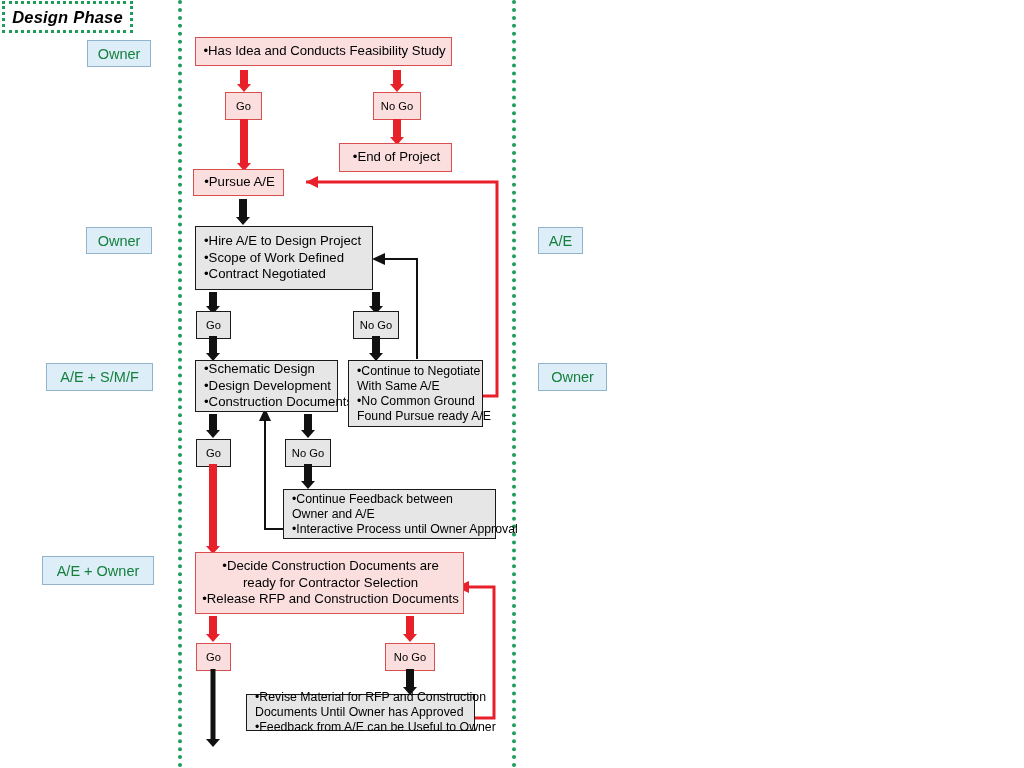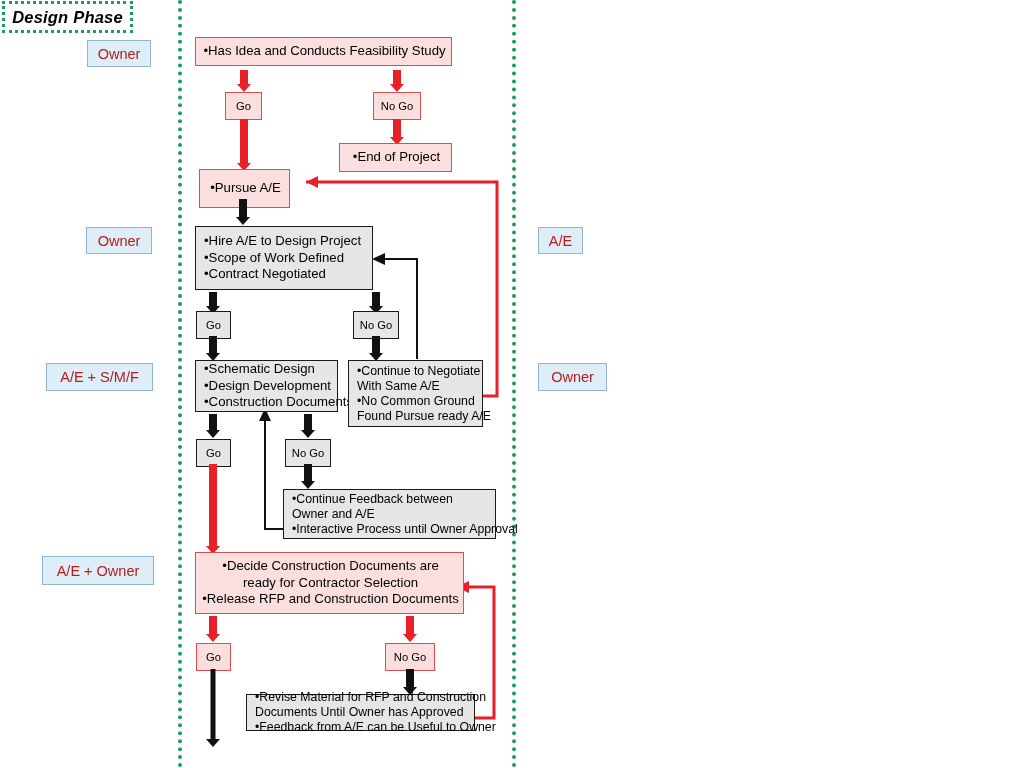--- a/index.html
+++ b/index.html
@@ -30,21 +30,21 @@
   }
   .rail.left{left:178px;}
   .rail.right{left:512px;}
 
   
   .role{
     position:absolute;
     background:#ddeef8;
     border:1px solid #8fb4cc;
     display:flex;align-items:center;justify-content:center;
-    font-size:14.5px;color:#b91c1c;
+    font-size:14.5px;color:#15803d;
     box-sizing:border-box;
     white-space:nowrap;
   }
 
   
   .node{
     position:absolute;
     box-sizing:border-box;
     display:flex;flex-direction:column;justify-content:center;
     padding:3px 6px 3px 8px;
@@ -151,21 +151,21 @@
 
   <div class="arr red" style="left:388px;top:119px;width:18px;height:26px;">
     <div class="shaft" style="top:0;width:8px;height:19px;"></div>
     <div class="head" style="top:18px;"></div>
   </div>
 
   <div class="node pink big" style="left:339px;top:143px;width:113px;height:29px;">
     <div class="ln">•End of Project</div>
   </div>
 
-  <div class="node pink big" style="left:199px;top:169px;width:91px;height:39px;">
+  <div class="node pink big" style="left:193px;top:169px;width:91px;height:27px;">
     <div class="ln">•Pursue A/E</div>
   </div>
 
   <div class="arr black" style="left:234px;top:199px;width:18px;height:26px;">
     <div class="shaft" style="top:0;width:8px;height:19px;"></div>
     <div class="head" style="top:18px;"></div>
   </div>
 
   <div class="node gray big" style="left:195px;top:226px;width:178px;height:64px;">
     <div class="ln">•Hire A/E to Design Project</div>

